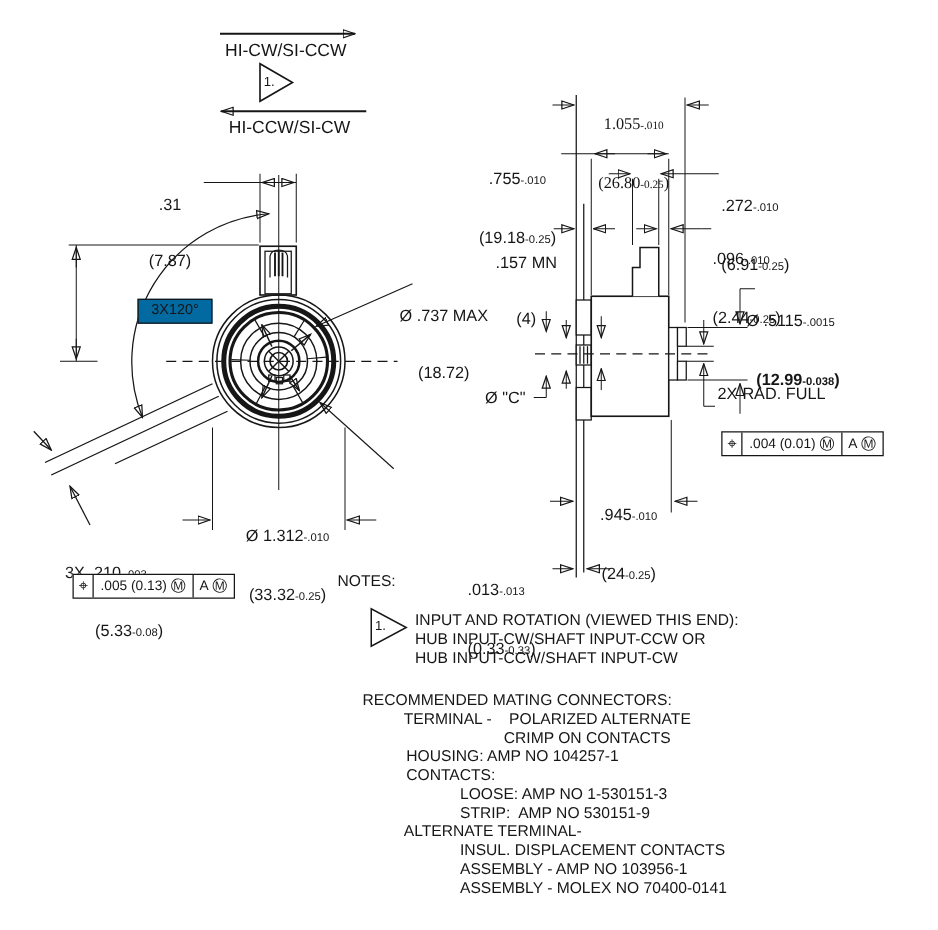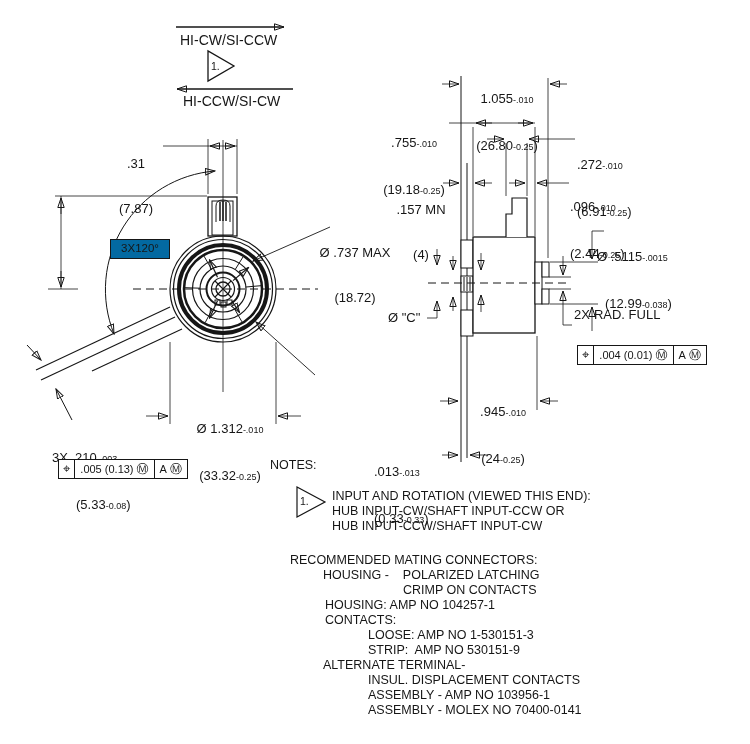--- a/index.html
+++ b/index.html
@@ -231,21 +231,21 @@
   <div class="cell">
         <span>.005 (0.13)</span>
         <span class="mcirc">Ⓜ</span>
       </div>
   <div class="cell">
         <span>A</span>
         <span class="mcirc">Ⓜ</span>
       </div>
 </div>
 
-<div class="lbl ctr" style="left:468px;top:61px;width:78px;">
+<div class="lbl ctr" style="left:468px;top:61px;width:78px;font-family:Liberation Serif, serif;">
   <div><span>1.055</span><span class="tol">-.010</span></div>
   <div><span>(26.80</span><span class="tol">-0.25</span><span>)</span></div>
 </div>
 
 <div class="lbl ctr" style="left:379px;top:105px;width:70px;">
   <div><span>.755</span><span class="tol">-.010</span></div>
   <div><span>(19.18</span><span class="tol">-0.25</span><span>)</span></div>
 </div>
 
 <div class="lbl" style="left:577px;top:127px;">
@@ -258,21 +258,21 @@
   <div><span>(2.44</span><span class="tol">-0.25</span><span>)</span></div>
 </div>
 
 <div class="lbl ctr" style="left:394px;top:172px;width:54px;">
   <div><span>.157 MN</span></div>
   <div><span>(4)</span></div>
 </div>
 
 <div class="lbl" style="left:597px;top:219px;">
   <div><span>Ø .5115</span><span class="tol">-.0015</span></div>
-  <div style="padding-left:8px;"><span>(12.99</span><span class="tol">-0.038</span><span>)</span></div>
+  <div style="padding-left:8px;font-weight:bold;"><span>(12.99</span><span class="tol">-0.038</span><span>)</span></div>
 </div>
 
 <div class="lbl" style="left:388px;top:310px;">Ø "C"</div>
 
 <div class="lbl" style="left:574px;top:307px;display:flex;align-items:center;gap:4px;">
   <span style="align-self:flex-end;">2X</span>
   <span>RAD. FULL</span>
 </div>
 
 <div class="fcf" style="left:577px;top:345px;">
@@ -297,21 +297,21 @@
   <div><span>(0.33</span><span class="tol">-0.33</span><span>)</span></div>
 </div>
 
 <div class="lbl sm" style="left:270px;top:458px;">NOTES:</div>
 <div class="lbl flagtxt" style="left:300px;top:494px;">1.</div>
 <div class="lbl sm" style="left:332px;top:489px;">INPUT AND ROTATION (VIEWED THIS END):</div>
 <div class="lbl sm" style="left:332px;top:504px;">HUB INPUT-CW/SHAFT INPUT-CCW OR</div>
 <div class="lbl sm" style="left:332px;top:519px;">HUB INPUT-CCW/SHAFT INPUT-CW</div>
 
 <div class="lbl sm" style="left:290px;top:553px;">RECOMMENDED MATING CONNECTORS:</div>
-<div class="lbl sm" style="left:323px;top:568px;">HOUSING -    POLARIZED LATCHING</div>
+<div class="lbl sm" style="left:323px;top:568px;">TERMINAL -    POLARIZED ALTERNATE</div>
 <div class="lbl sm" style="left:403px;top:583px;">CRIMP ON CONTACTS</div>
 <div class="lbl sm" style="left:325px;top:598px;">HOUSING: AMP NO 104257-1</div>
 <div class="lbl sm" style="left:325px;top:613px;">CONTACTS:</div>
 <div class="lbl sm" style="left:368px;top:628px;">LOOSE: AMP NO 1-530151-3</div>
 <div class="lbl sm" style="left:368px;top:643px;">STRIP:  AMP NO 530151-9</div>
 <div class="lbl sm" style="left:323px;top:658px;">ALTERNATE TERMINAL-</div>
 <div class="lbl sm" style="left:368px;top:673px;">INSUL. DISPLACEMENT CONTACTS</div>
 <div class="lbl sm" style="left:368px;top:688px;">ASSEMBLY - AMP NO 103956-1</div>
 <div class="lbl sm" style="left:368px;top:703px;">ASSEMBLY - MOLEX NO 70400-0141</div>
 

